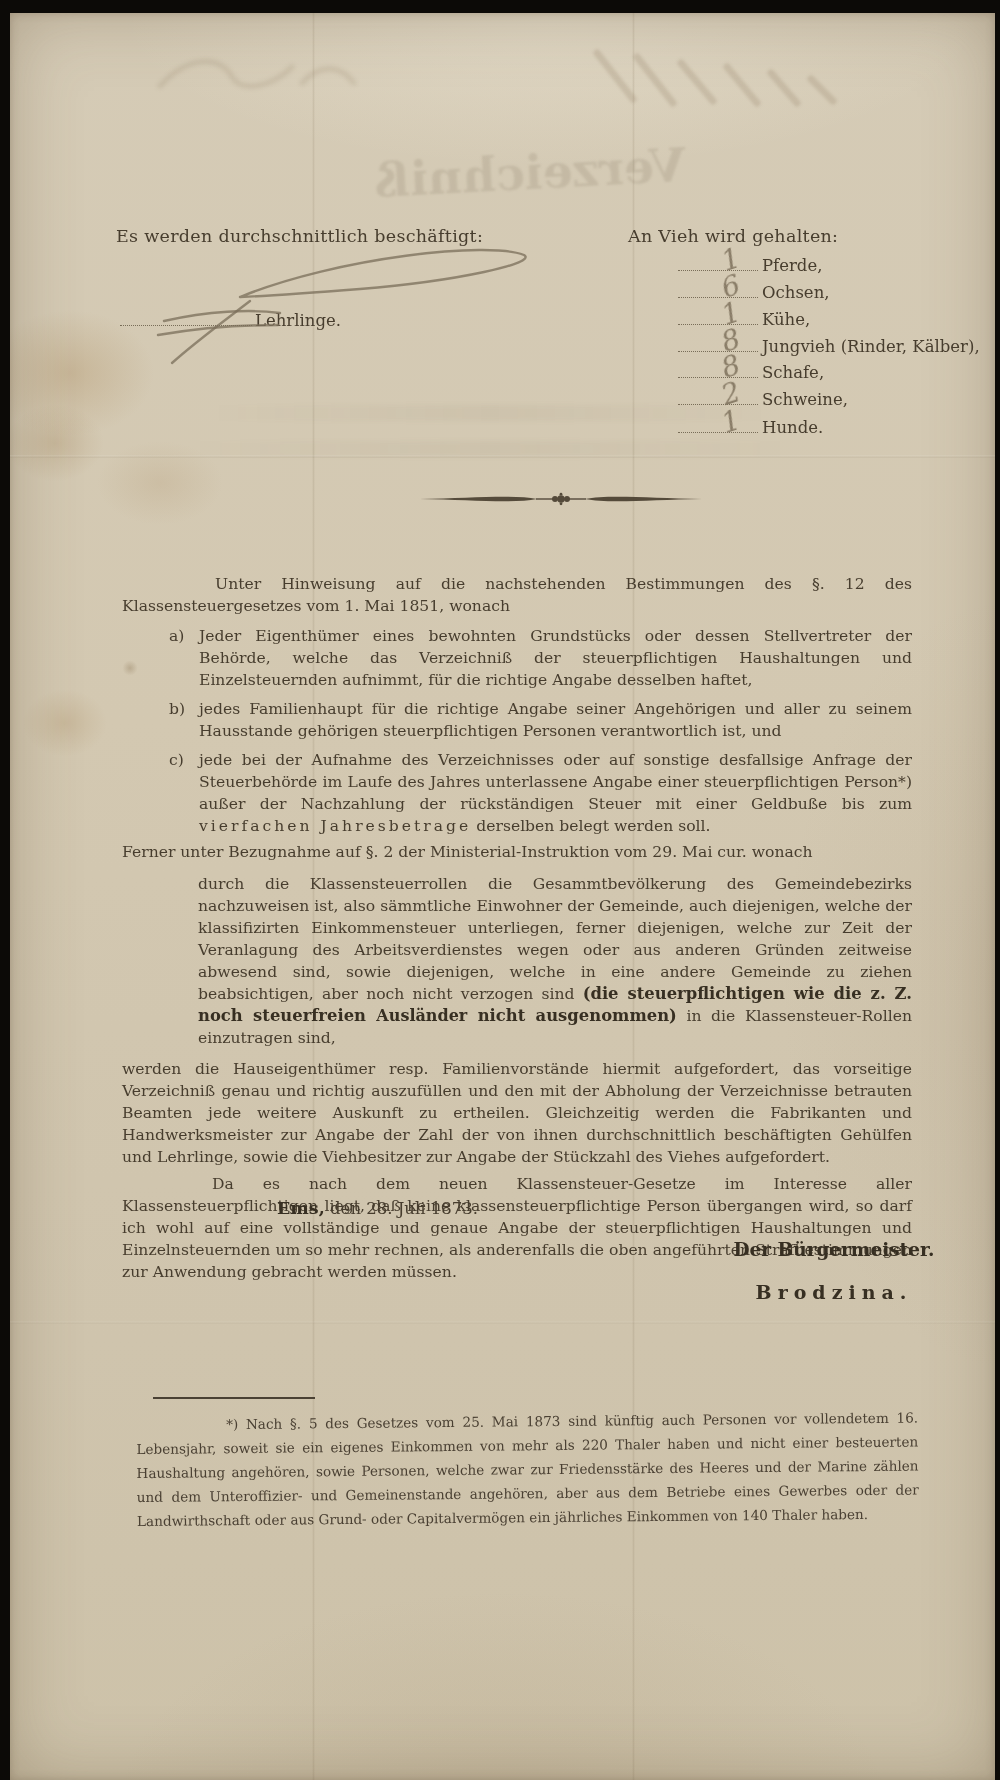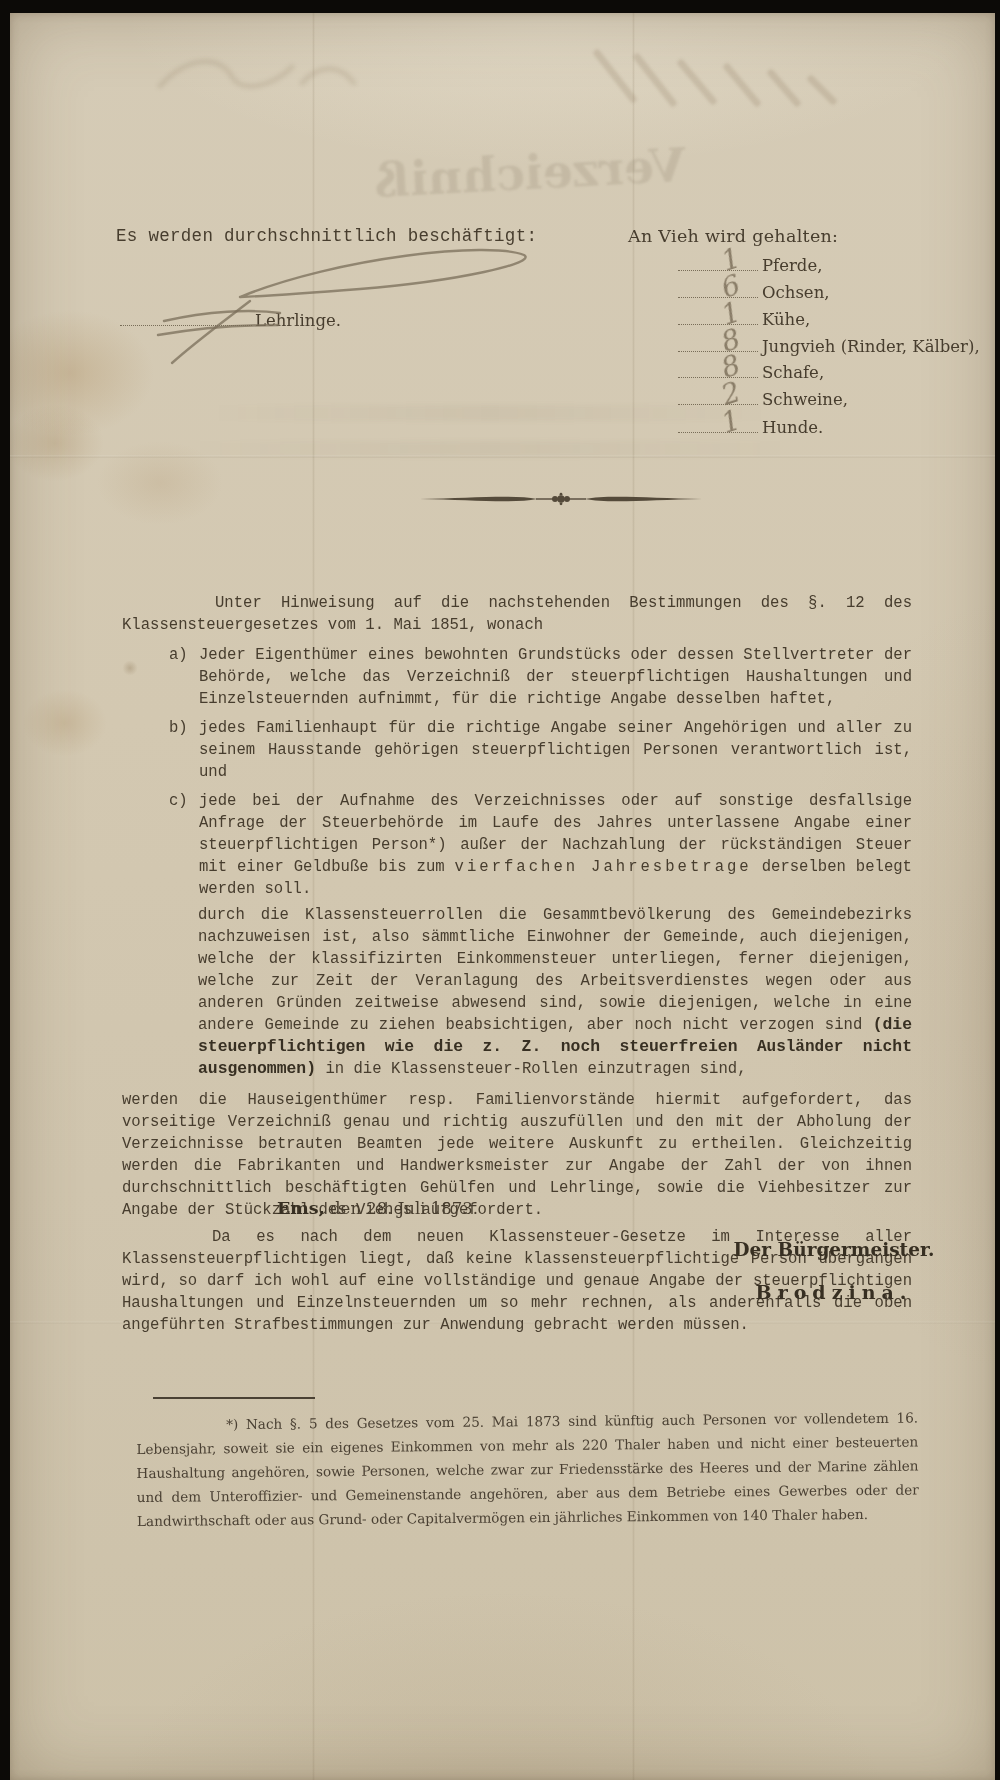--- a/index.html
+++ b/index.html
@@ -32,39 +32,39 @@
   .smudge{position:absolute;height:16px;border-radius:8px;
     background:linear-gradient(90deg,transparent,rgba(110,95,70,.06),transparent);filter:blur(2px);}
   
   .bleed-title{
     position:absolute;left:320px;top:132px;width:400px;text-align:center;
     font-size:47px;font-weight:bold;color:rgba(100,88,62,.14);
     transform:scaleX(-1) rotate(3deg);filter:blur(1.3px);
   }
   svg.hand{position:absolute;overflow:visible;}
   
-  .emp-heading{position:absolute;left:106px;top:213px;font-size:17.5px;letter-spacing:.3px;font-family:Liberation Mono, monospace;}
+  .emp-heading{position:absolute;left:106px;top:213px;font-size:17.5px;letter-spacing:.3px;}
   .emp-line{position:absolute;left:110px;font-size:16.5px;white-space:nowrap;}
   .emp-line .dotline{display:inline-block;width:132px;height:15px;
     border-bottom:1.6px dotted rgba(90,78,58,.75);margin-right:3px;vertical-align:baseline;}
   .ls-heading{position:absolute;left:618px;top:213px;font-size:17.5px;letter-spacing:.3px;}
   .ls-item{position:absolute;left:668px;font-size:16.5px;white-space:nowrap;}
   .ls-item .dotline{display:inline-block;width:80px;height:15px;
     border-bottom:1.6px dotted rgba(90,78,58,.75);margin-right:4px;vertical-align:baseline;}
   .mark{position:absolute;left:44px;top:-12px;font-size:28px;font-style:italic;
     color:rgba(125,112,90,.85);transform:rotate(-18deg);filter:blur(.4px);}
   .ls-item:nth-of-type(2) .mark{transform:rotate(-6deg);font-size:30px;}
   .ls-item:nth-of-type(4) .mark{transform:rotate(-10deg);font-size:31px;left:34px;}
   .ls-item:nth-of-type(5) .mark{transform:rotate(-12deg);font-size:29px;}
   .ls-item:nth-of-type(7) .mark{font-size:38px;transform:rotate(-22deg);top:-10px;}
   
   .ornament{position:absolute;left:408px;top:477px;width:286px;height:18px;}
   
-  .body-text{position:absolute;left:112px;top:579px;width:790px;
-    font-size:15.6px;line-height:22px;text-align:justify;font-family:Liberation Mono, monospace;}
+  .body-text{position:absolute;left:112px;top:560px;width:790px;
+    font-size:15.6px;line-height:22px;text-align:justify;}
   .body-text p{margin:0;}
   .p-intro{text-indent:93px;margin-bottom:8px !important;}
   .list-item{position:relative;padding-left:77px;margin-bottom:7px !important;}
   .list-item .marker{position:absolute;left:47px;top:0;}
   .emph{letter-spacing:3px;margin-top:33px;}
   .p-ferner{margin-bottom:10px !important;}
   .p-clause{padding-left:76px;margin-bottom:9px !important;}
   .p-clause b{font-size:16.4px;color:#372f22;}
   .p-clause b .big{font-size:16px;}
   .p-request{margin-bottom:5px !important;}
@@ -174,20 +174,21 @@
 
   <div class="body-text">
     <p class="p-intro">Unter Hinweisung auf die nachstehenden Bestimmungen des §. 12 des Klassensteuergesetzes vom 1. Mai 1851, wonach</p>
 
     <p class="list-item"><span class="marker">a)</span><span>Jeder Eigenthümer eines bewohnten Grundstücks oder dessen Stellvertreter der Behörde, welche das Verzeichniß der steuerpflichtigen Haushaltungen und Einzelsteuernden aufnimmt, für die richtige Angabe desselben haftet,</span></p>
 
     <p class="list-item"><span class="marker">b)</span><span>jedes Familienhaupt für die richtige Angabe seiner Angehörigen und aller zu seinem Hausstande gehörigen steuerpflichtigen Personen verantwortlich ist, und</span></p>
 
     <p class="list-item" style="margin-bottom:4px !important;"><span class="marker">c)</span><span>jede bei der Aufnahme des Verzeichnisses oder auf sonstige desfallsige Anfrage der Steuerbehörde im Laufe des Jahres unterlassene Angabe einer steuerpflichtigen Person*) außer der Nachzahlung der rückständigen Steuer mit einer Geldbuße bis zum </span><span class="emph">vierfachen Jahresbetrage</span><span> derselben belegt werden soll.</span></p>
 
+    <p class="p-ferner">Ferner unter Bezugnahme auf §. 2 der Ministerial-Instruktion vom 29. Mai cur. wonach</p>
 
     <p class="p-clause"><span></span><span>durch die Klassensteuerrollen die Gesammtbevölkerung des Gemeindebezirks nachzuweisen ist, also sämmtliche Einwohner der Gemeinde, auch diejenigen, welche der klassifizirten Einkommensteuer unterliegen, ferner diejenigen, welche zur Zeit der Veranlagung des Arbeitsverdienstes wegen oder aus anderen Gründen zeitweise abwesend sind, sowie diejenigen, welche in eine andere Gemeinde zu ziehen beabsichtigen, aber noch nicht verzogen sind </span><b><span>(die steuerpflichtigen wie die z. Z. noch steuerfreien </span><span class="big">Ausländer</span><span> nicht ausgenommen)</span></b><span> in die Klassensteuer-Rollen einzutragen sind,</span></p>
 
     <p class="p-request">werden die Hauseigenthümer resp. Familienvorstände hiermit aufgefordert, das vorseitige Verzeichniß genau und richtig auszufüllen und den mit der Abholung der Verzeichnisse betrauten Beamten jede weitere Auskunft zu ertheilen. Gleichzeitig werden die Fabrikanten und Handwerksmeister zur Angabe der Zahl der von ihnen durchschnittlich beschäftigten Gehülfen und Lehrlinge, sowie die Viehbesitzer zur Angabe der Stückzahl des Viehes aufgefordert.</p>
 
     <p class="p-closing">Da es nach dem neuen Klassensteuer-Gesetze im Interesse aller Klassensteuerpflichtigen liegt, daß keine klassensteuerpflichtige Person übergangen wird, so darf ich wohl auf eine vollständige und genaue Angabe der steuerpflichtigen Haushaltungen und Einzelnsteuernden um so mehr rechnen, als anderenfalls die oben angeführten Strafbestimmungen zur Anwendung gebracht werden müssen.</p>
   </div>
 
   <div class="dateline"><b>Ems,</b><span> den 28. Juli 1873.</span></div>
 

